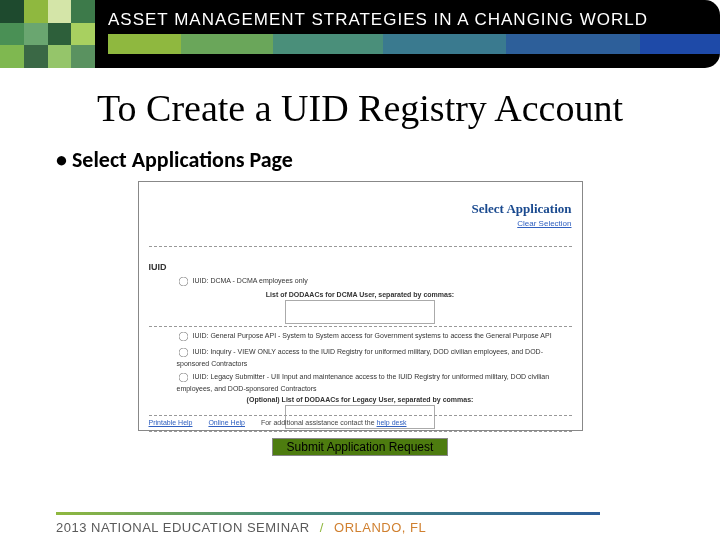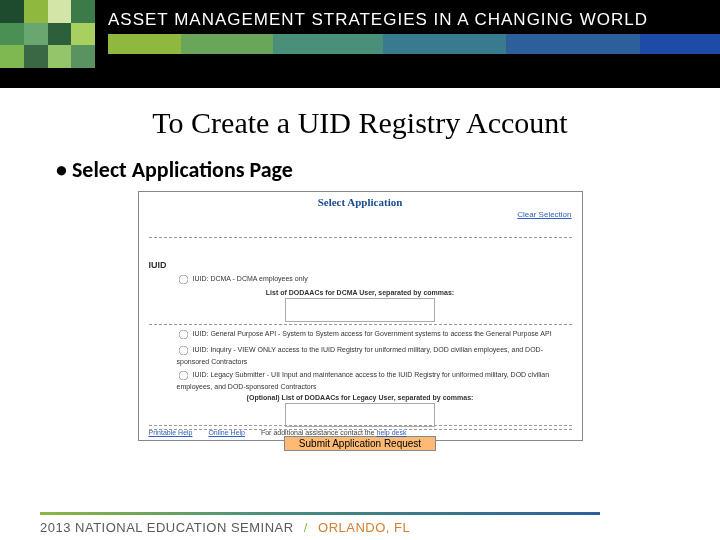--- a/index.html
+++ b/index.html
@@ -1,50 +1,50 @@
 <!DOCTYPE html>
 <html><head>
 <meta charset="utf-8">
 <style>
   * { box-sizing: border-box; margin: 0; padding: 0; }
   body { width: 720px; height: 540px; font-family: Arial, sans-serif; background: #fff; position: relative; overflow: hidden; }
   
-  .header-bar { position: relative; height: 88px; background: #000; }
+  .header-bar { position: relative; height: 68px; background: #000; border-radius: 15px; }
   .header-mosaic { position: absolute; left: 0; top: 0; width: 95px; height: 68px; display: grid; grid-template-columns: repeat(4, 1fr); grid-template-rows: repeat(3, 1fr); gap: 0; }
   .header-mosaic div { width: 100%; height: 100%; }
   .m1 { background: #1e4a2e; } .m2 { background: #8fb83f; } .m3 { background: #d4e5a8; } .m4 { background: #3d7a4a; }
   .m5 { background: #4a9055; } .m6 { background: #6aa670; } .m7 { background: #2d5f3a; } .m8 { background: #a8d060; }
   .m9 { background: #7fb850; } .m10 { background: #3a6845; } .m11 { background: #95c56a; } .m12 { background: #5a9260; }
   
   .header-title { position: absolute; left: 108px; top: 10px; color: #fff; font-size: 17px; font-weight: 300; letter-spacing: 1px; font-family: 'Arial Narrow', Arial, sans-serif; }
   .header-stripe { position: absolute; left: 108px; top: 34px; right: 0; height: 20px; display: flex; }
   .stripe-seg { height: 100%; }
   .s1 { background: #8fb83f; width: 12%; } .s2 { background: #6aa65a; width: 15%; } .s3 { background: #4a8f7a; width: 18%; }
   .s4 { background: #3a7a8f; width: 20%; } .s5 { background: #2d5f9a; width: 22%; } .s6 { background: #1e4aa8; width: 13%; }
   
-  .slide-title { font-family: Verdana, Georgia, serif; font-size: 30px; text-align: center; color: #000; margin-top: 18px; font-weight: 400; }
+  .slide-title { font-family: Verdana, Georgia, serif; font-size: 38px; text-align: center; color: #000; margin-top: 18px; font-weight: 400; }
   .bullet { font-family: 'Calibri', Arial, sans-serif; font-size: 22px; font-weight: bold; margin: 16px 0 8px 56px; }
   .bullet::before { content: "• "; }
   
   .screenshot { margin: 6px auto 0; width: 445px; height: 250px; border: 1px solid #888; background: #fff; font-size: 8px; color: #333; position: relative; padding: 4px 10px 4px 10px; }
-  .app-title { text-align: center; font-weight: bold; color: #1a4a8f; font-size: 11px; margin: 0 0 2px; font-family: Georgia, serif; }
+  .app-title { text-align: right; font-weight: bold; color: #1a4a8f; font-size: 13px; margin: 15px 0 2px; font-family: Georgia, serif; }
   .clear-sel { text-align: right; color: #3060c0; font-size: 8px; text-decoration: underline; margin-bottom: 18px; }
   .dashline { border: none; border-top: 1px dashed #999; margin: 2px 0; }
-  .sec-label { font-weight: bold; font-size: 9px; display: inline-block; margin-top: 20px; }
+  .sec-label { font-weight: bold; font-size: 9px; display: inline-block; margin-top: 13px; }
   .radio-line { margin: 3px 0 0 28px; font-size: 7px; line-height: 1.3; }
   .radio-line input { vertical-align: middle; margin-right: 3px; transform: scale(0.75); }
   .sublabel { text-align: center; font-weight: bold; font-size: 7px; margin-top: 3px; }
   .txtarea { display: block; margin: 2px auto 0; width: 150px; height: 24px; border: 1px solid #aaa; font-size: 7px; resize: none; }
   .submit-row { text-align: center; margin-top: 6px; }
-  .submit-row button { font-size: 10px; padding: 1px 14px; border: 1px solid #888; background: #fdba74; }
+  .submit-row button { font-size: 12px; padding: 1px 14px; border: 1px solid #888; background: #4d7c0f; }
   .helpbar { position: absolute; left: 10px; right: 10px; bottom: 4px; border-top: 1px dashed #999; padding-top: 3px; font-size: 7px; }
   .helpbar a { color: #3060c0; text-decoration: underline; margin-right: 14px; }
   .helpbar span { color: #444; }
   
-  .footer { position: absolute; left: 0; right: 0; bottom: 0; height: 56px; }
+  .footer { position: absolute; left: 16px; right: 0; bottom: 0; height: 56px; }
   .footer-stripe { position: absolute; left: 40px; right: 120px; top: 28px; height: 3px; background: linear-gradient(90deg, #8fb83f 0%, #4a8f7a 40%, #2d5f9a 100%); }
   .footer-text { position: absolute; left: 40px; top: 36px; font-size: 13px; letter-spacing: 0.5px; color: #5a5a5a; font-family: 'Arial Narrow', Arial, sans-serif; }
   .footer-text .sep { color: #8fb83f; margin: 0 6px; }
   .footer-text .loc { color: #d08030; }
   .logo { position: absolute; right: 30px; bottom: 8px; width: 72px; height: 44px; }
   .logo svg { width: 100%; height: 100%; }
 </style>
 </head>
 <body>
 

